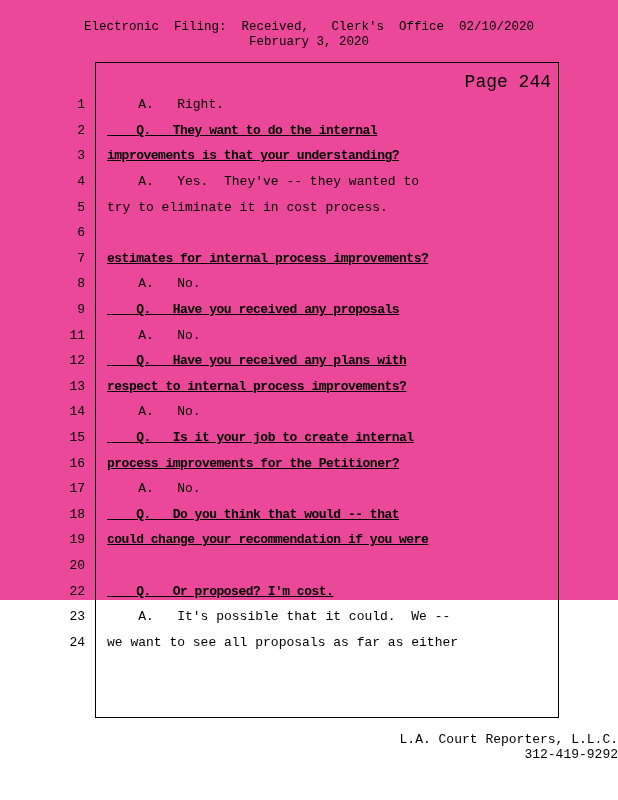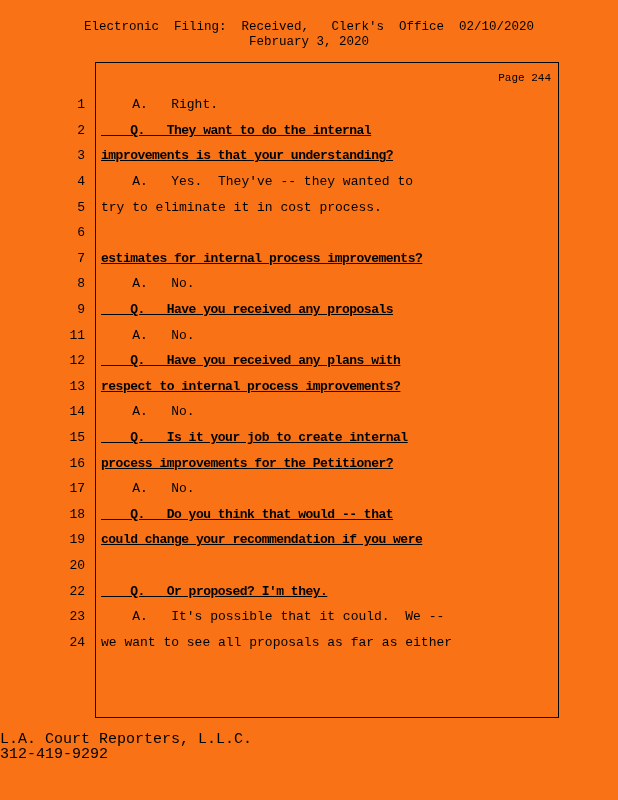--- a/index.html
+++ b/index.html
@@ -1,46 +1,46 @@
 <!DOCTYPE html>
 <html><head>
 <meta charset="utf-8">
 <style>
   html,body{margin:0;padding:0;}
   body{
     width:618px;height:800px;background:#ffffff;
     font-family:"Liberation Mono","DejaVu Sans Mono",monospace;
     color:#000;position:relative;overflow:hidden;
   }
-  .page{position:relative;width:618px;height:800px;background:#f97316;}
+  .page{position:relative;width:618px;height:600px;background:#ec4899;}
   .header{
     position:absolute;top:20px;left:0;width:100%;
     text-align:center;font-size:12.5px;line-height:15px;
   }
   .header div{white-space:pre;}
   .sheet-border{
     position:absolute;left:95px;top:62px;width:464px;height:656px;
     border:1px solid #000;box-sizing:border-box;background:transparent;
   }
   .page-label{
     position:absolute;top:72px;left:95px;width:456px;
-    text-align:right;font-size:11px;
+    text-align:right;font-size:18px;
   }
   .lines{position:absolute;left:0;top:92px;width:618px;}
   .row{height:25.6px;display:flex;align-items:center;font-size:13px;}
   .row .num{
     width:85px;flex:0 0 85px;text-align:right;font-size:13px;
   }
   .row .txt{
-    margin-left:16px;white-space:pre;letter-spacing:0;
+    margin-left:22px;white-space:pre;letter-spacing:0;
   }
   .row.bold .txt{font-weight:bold;letter-spacing:-0.5px;text-decoration:underline;}
   .footer{
     position:absolute;top:732px;left:0;width:100%;
-    text-align:left;font-size:15px;line-height:15px;
+    text-align:right;font-size:13px;line-height:15px;
   }
 </style>
 </head>
 <body>
 
 <div class="page">
 
   <div class="header">
     <div>Electronic  Filing:  Received,   Clerk's  Office  02/10/2020</div>
     <div>February 3, 2020</div>
@@ -120,21 +120,21 @@
       </div>
       <div class="row bold">
         <span class="num">19</span>
         <span class="txt">could change your recommendation if you were</span>
       </div>
       <div class="row bold">
         <span class="num">20</span>
       </div>
       <div class="row bold">
         <span class="num">22</span>
-        <span class="txt">    Q.   Or proposed? I'm they.</span>
+        <span class="txt">    Q.   Or proposed? I'm cost.</span>
       </div>
       <div class="row">
         <span class="num">23</span>
         <span class="txt">    A.   It's possible that it could.  We --</span>
       </div>
       <div class="row">
         <span class="num">24</span>
         <span class="txt">we want to see all proposals as far as either</span>
       </div>
     </div>

